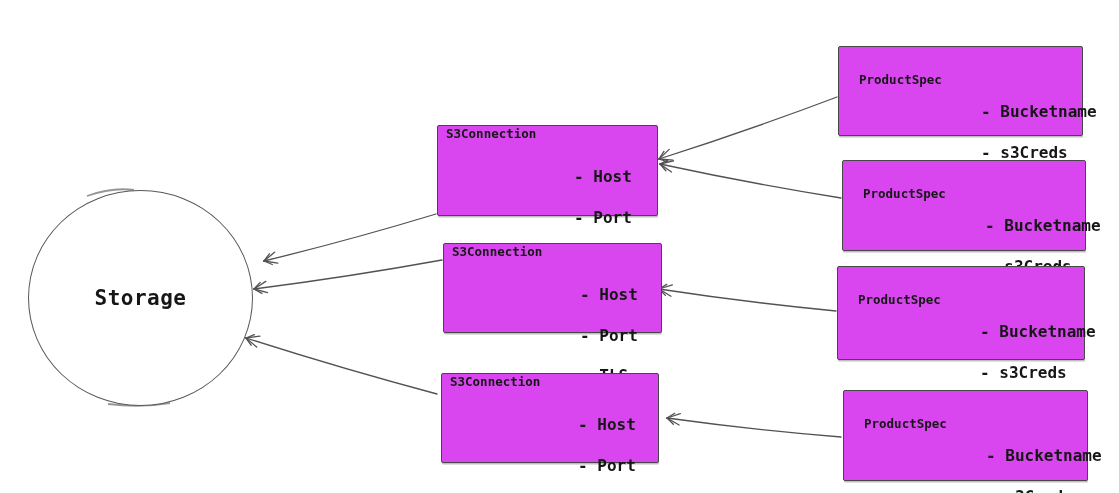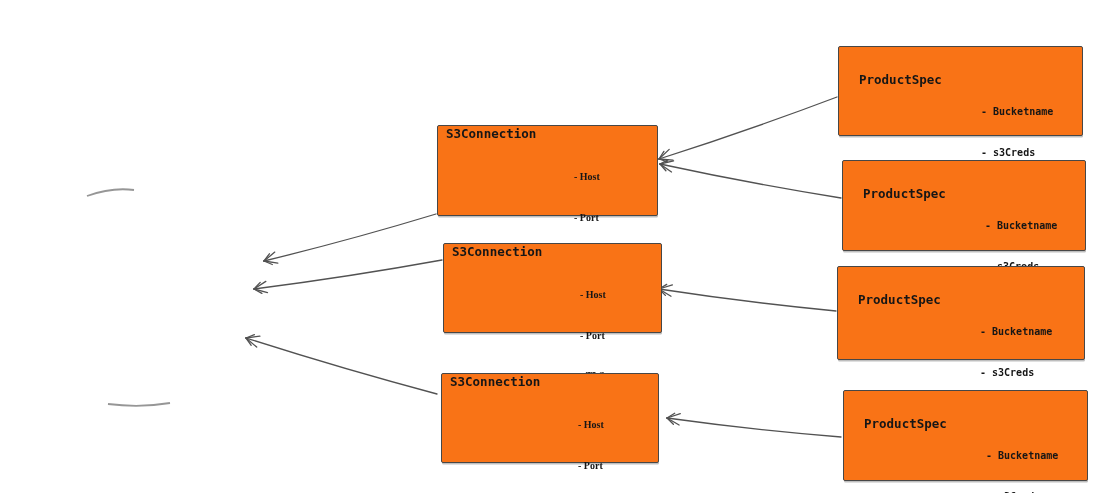--- a/index.html
+++ b/index.html
@@ -6,43 +6,43 @@
   .stage{
     position:relative;
     width:1119px;height:493px;
     background:#ffffff;
     overflow:hidden;
     font-family:"DejaVu Sans Mono","Liberation Mono",monospace;
     color:#161616;
   }
   .node-box{
     position:absolute;
-    background:#f97316;
+    background:#d946ef;
     border:1.6px solid #474747;
     border-radius:2px;
     box-shadow:0.5px 2px 0 -0.5px rgba(110,110,110,0.45);
   }
   .box-title{
     position:absolute;
     font-size:12.5px;
     font-weight:bold;
     white-space:pre;
   }
   .attr-list{
     position:absolute;
     margin:0;padding:0;
     list-style:none;
-    font-size:10px;
+    font-size:16px;
     font-weight:bold;
     line-height:13.5px;
     white-space:pre;
   }
   
   .s3c .box-title{left:8px;top:0;}
-  .s3c .attr-list{left:136px;top:17px;font-family:Liberation Serif, serif;}
+  .s3c .attr-list{left:136px;top:17px;}
   
   .ps .box-title{left:20px;top:25px;}
   .ps .attr-list{left:142px;top:31px;}
   .storage-circle{
     position:absolute;
     left:28px;top:190px;
     width:223px;height:214px;
     border:1.7px solid #585858;
     border-radius:50%;
     background:#ffffff;
@@ -117,20 +117,23 @@
       </g>
       <g>
         <path d="M 437 394 Q 340.7966244901852 368.39901289954696 246 338"></path>
         <line x1="246" y1="338" x2="256.7" y2="347.1"></line>
         <line x1="246" y1="338" x2="259.9" y2="336.1"></line>
         <line x1="246" y1="338" x2="251.2" y2="345.3"></line>
         <line x1="246" y1="338" x2="254.4" y2="334.7"></line>
       </g>
     </svg>
 
+  <div class="storage-circle">
+    <span class="storage-label">Storage</span>
+  </div>
 
   <div class="node-box s3c" style="left:437px;top:125px;width:219px;height:89px">
     <div class="box-title">S3Connection</div>
     <ul class="attr-list">
       <li>- Host</li>
       <li>- Port</li>
       <li>- TLS</li>
     </ul>
   </div>
 

